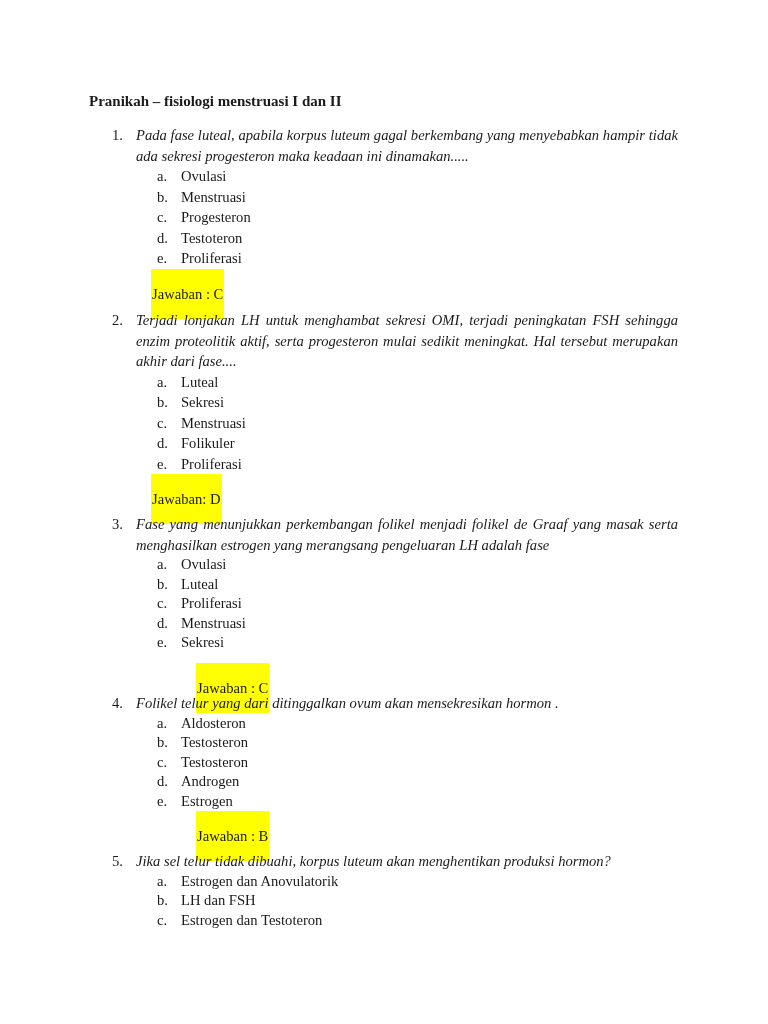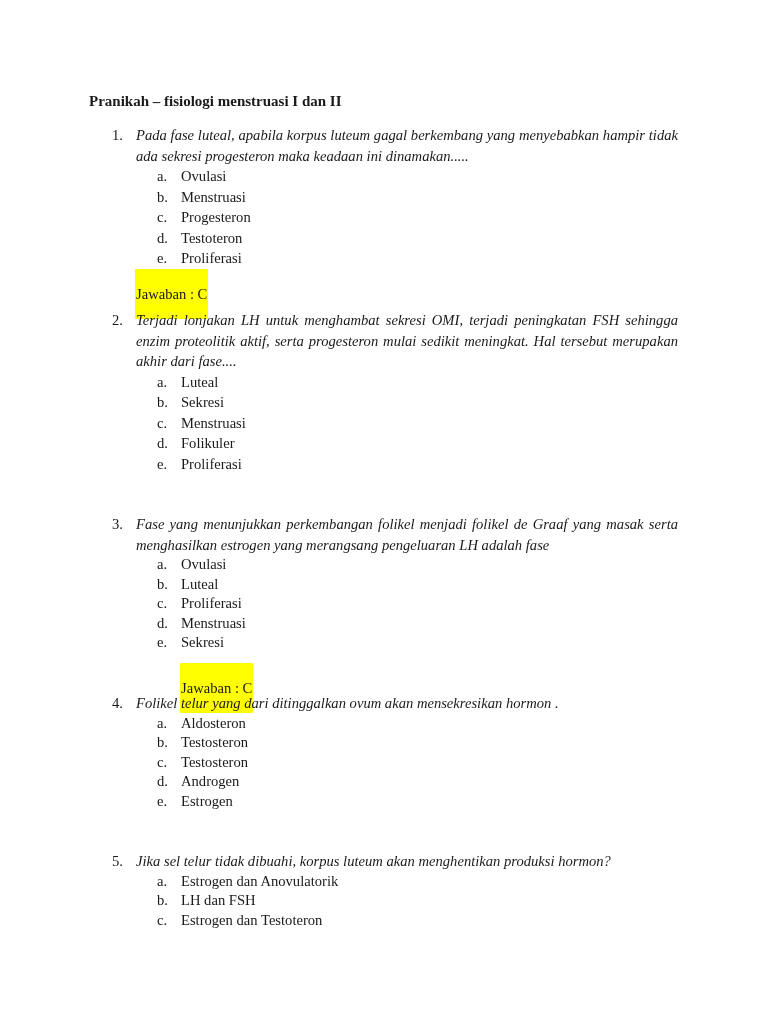--- a/index.html
+++ b/index.html
@@ -66,20 +66,21 @@
     .opt-letter {
       width: 24px;
       flex: 0 0 24px;
     }
     .answer {
       display: inline-block;
       background: #ffff00;
       line-height: 18px;
       padding: 16px 1px;
       white-space: nowrap;
+      margin-left: 16px;
     }
     .answer-wrap {
       line-height: 20.5px;
     }
   </style>
 </head>
 <body>
 
 <div class="page">
 
@@ -137,20 +138,23 @@
         </li>
       <li class="opt">
           <span class="opt-letter">d.</span>
           <span>Folikuler</span>
         </li>
       <li class="opt">
           <span class="opt-letter">e.</span>
           <span>Proliferasi</span>
         </li>
     </ul>
+    <div class="answer-wrap" style="margin-left:23px;">
+      <span class="answer">Jawaban: D</span>
+    </div>
   </div>
 
   <div class="q" style="top:514px;">
     <div class="q-row">
       <span class="q-num">3.</span>
       <span class="q-text">Fase yang menunjukkan perkembangan folikel menjadi folikel de Graaf yang masak serta menghasilkan estrogen yang merangsang pengeluaran LH adalah fase</span>
     </div>
     <ul class="opts">
       <li class="opt tight">
           <span class="opt-letter">a.</span>
@@ -198,20 +202,23 @@
         </li>
       <li class="opt tight">
           <span class="opt-letter">d.</span>
           <span>Androgen</span>
         </li>
       <li class="opt tight">
           <span class="opt-letter">e.</span>
           <span>Estrogen</span>
         </li>
     </ul>
+    <div class="answer-wrap" style="margin-left:68px;">
+      <span class="answer">Jawaban : B</span>
+    </div>
   </div>
 
   <div class="q" style="top:851px;">
     <div class="q-row">
       <span class="q-num">5.</span>
       <span class="q-text">Jika sel telur tidak dibuahi, korpus luteum akan menghentikan produksi hormon?</span>
     </div>
     <ul class="opts">
       <li class="opt tight">
           <span class="opt-letter">a.</span>

